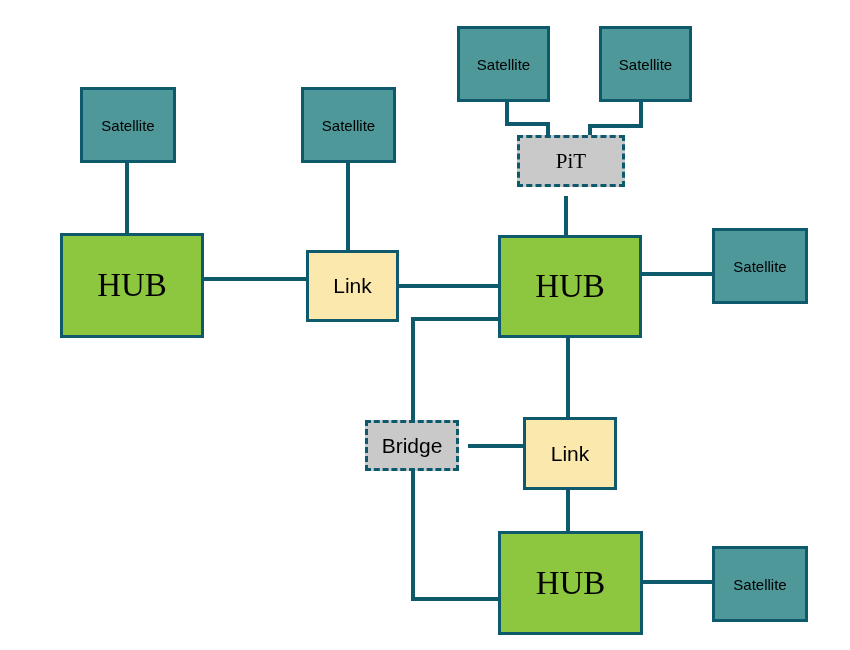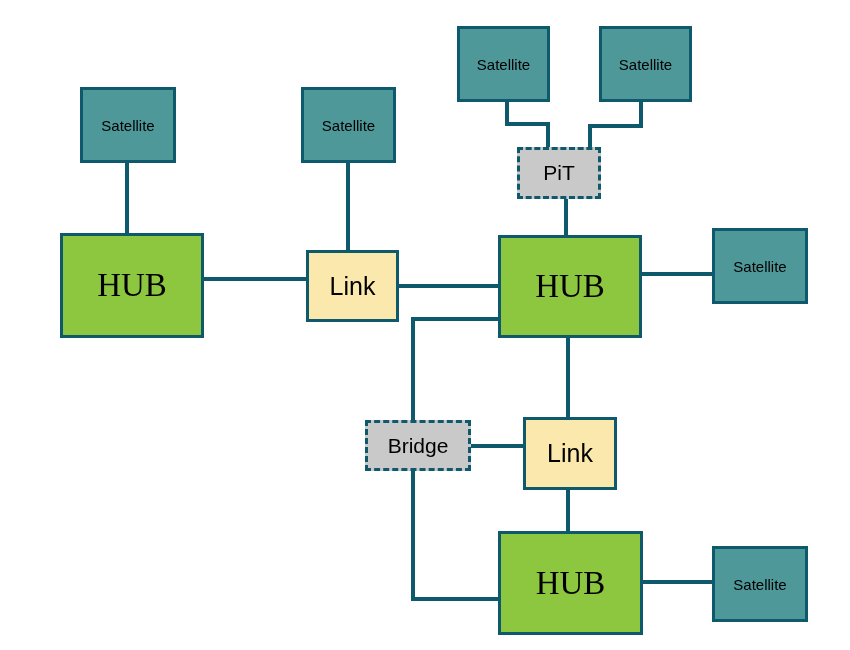--- a/index.html
+++ b/index.html
@@ -32,21 +32,21 @@
   }
   .hub {
     background: #8DC63F;
     border: 3px solid #0E5A6C;
     font-size: 33px;
     font-family: Liberation Serif, serif;
   }
   .link {
     background: #FAE8AD;
     border: 3px solid #0E5A6C;
-    font-size: 25px;
+    font-size: 21px;
   }
   .ghost {
     background: #C9C9C9;
     border: 3px dashed #0E5A6C;
     font-size: 21px;
   }
 </style>
 </head>
 <body>
 
@@ -105,21 +105,21 @@
   </div>
 
   <div class="node link" style="left:306px; top:250px; width:93px; height:72px;">
     <span>Link</span>
   </div>
 
   <div class="node link" style="left:523px; top:417px; width:94px; height:73px;">
     <span>Link</span>
   </div>
 
-  <div class="node ghost" style="left:517px; top:147px; width:84px; height:52px;">
+  <div class="node ghost" style="left:517px; top:135px; width:108px; height:52px;font-family:Liberation Serif, serif;">
     <span>PiT</span>
   </div>
 
-  <div class="node ghost" style="left:365px; top:420px; width:106px; height:51px;">
+  <div class="node ghost" style="left:365px; top:420px; width:94px; height:51px;">
     <span>Bridge</span>
   </div>
 
 </div>
 
 </body></html>

